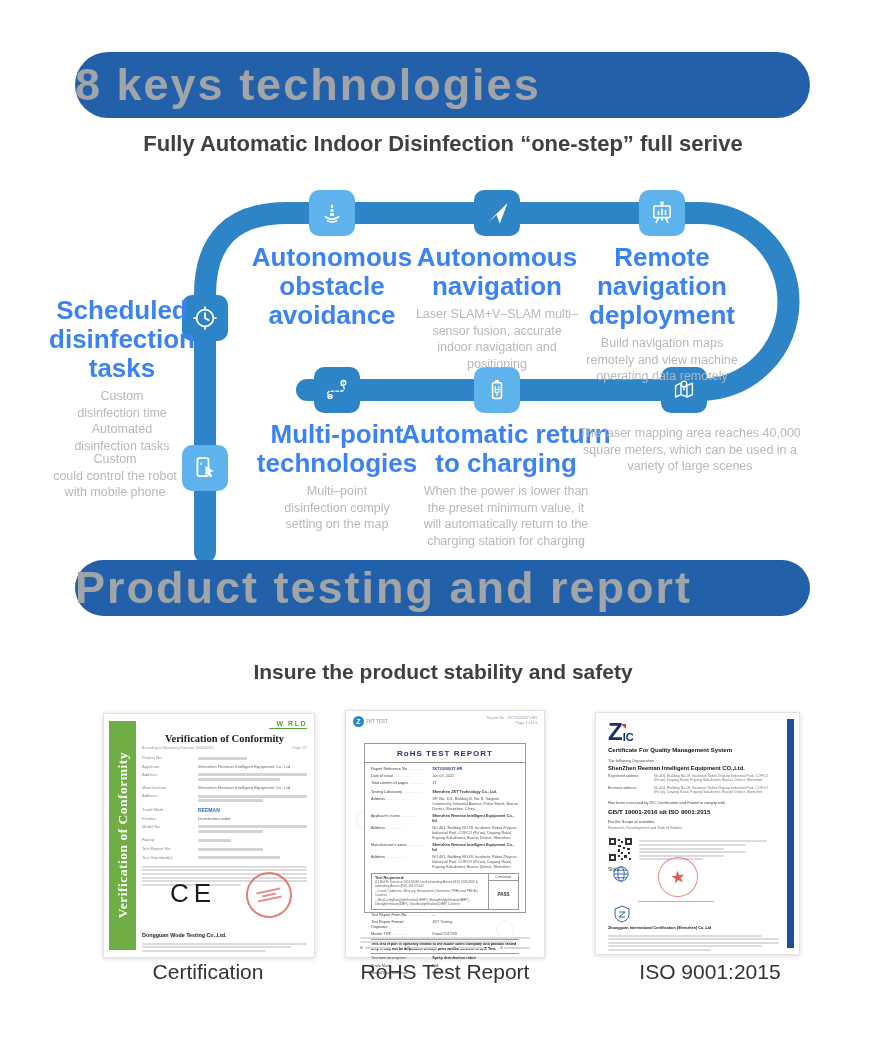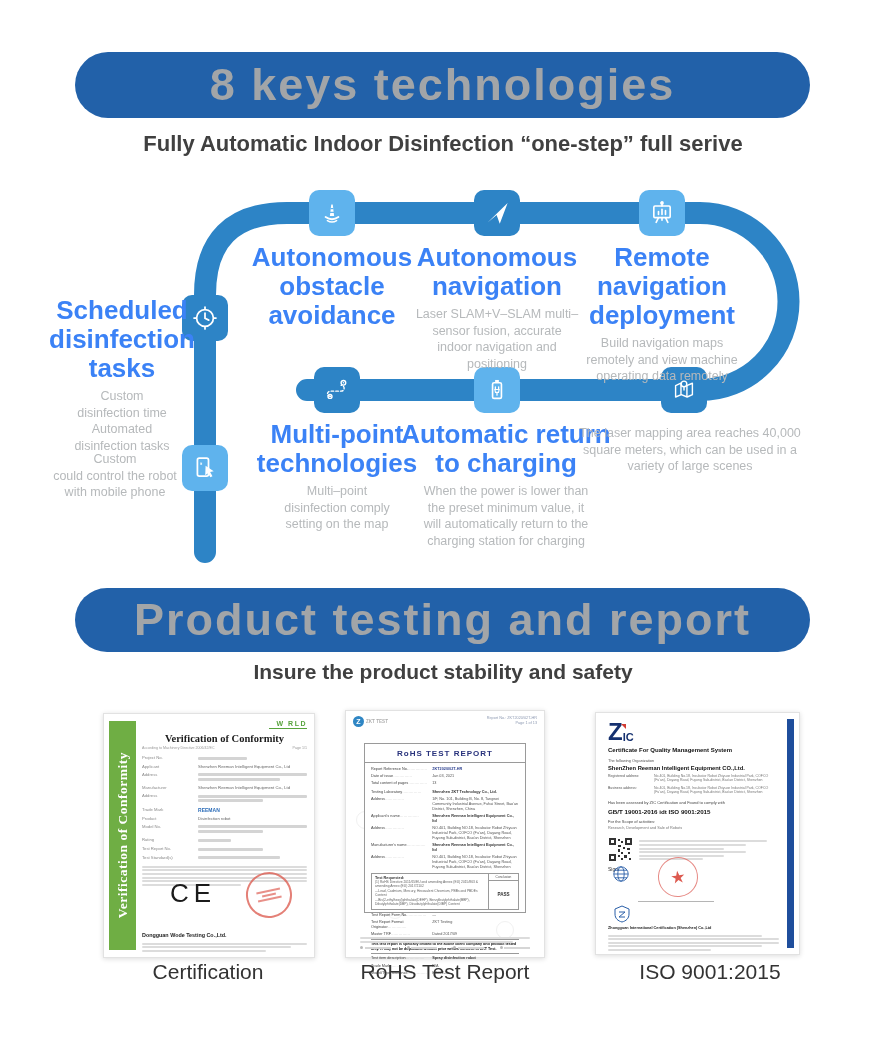--- a/index.html
+++ b/index.html
@@ -7,27 +7,27 @@
   .page {
     position:relative; width:886px; height:1064px; margin:0 auto;
     background:#ffffff; overflow:hidden;
     font-family:"Liberation Sans", sans-serif;
   }
 
   
   .pill {
     position:absolute; left:75px; width:735px; height:66px;
     background:#2261a9; border-radius:34px;
-    display:flex; align-items:center; justify-content:center;
+    display:flex; align-items:center; justify-content:flex-start;
   }
   .pill-text {
     color:#a2a5a8; font-weight:bold; font-size:45px; letter-spacing:2px;
   }
   .banner1 { top:52px; }
-  .banner2 { top:588px; height:64px; }
+  .banner2 { top:560px; height:56px; }
   .subtitle {
     position:absolute; left:0; width:886px; text-align:center;
     font-weight:bold; color:#404040; font-size:22px;
   }
   .subtitle1 { top:131px; }
   .subtitle2 { top:660px; font-size:21px; }
 
   
   .flow-svg { position:absolute; left:0; top:0; width:886px; height:1064px; }
 

